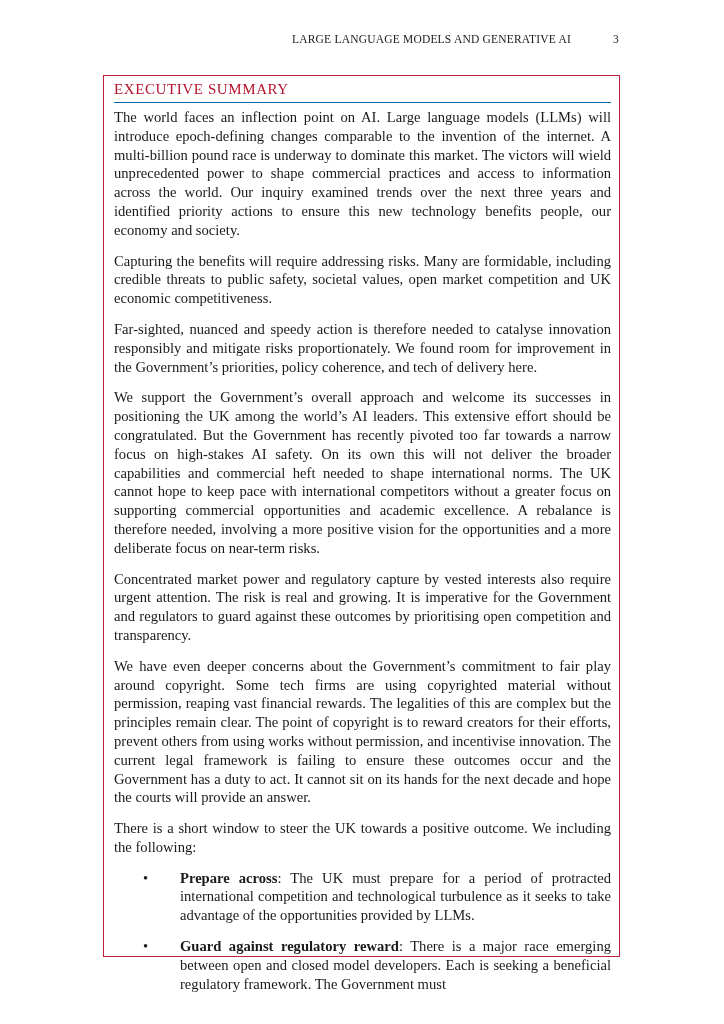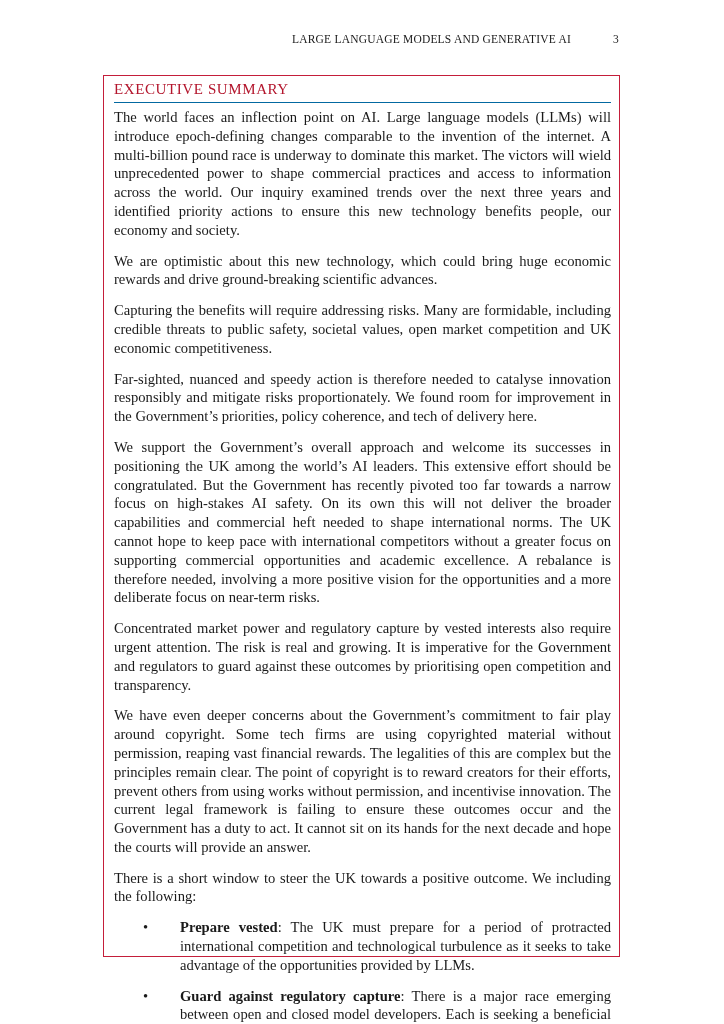--- a/index.html
+++ b/index.html
@@ -25,31 +25,30 @@
 
 <div class="running-header">
   <span class="running-title">LARGE LANGUAGE MODELS AND GENERATIVE AI</span>
   <span class="page-number">3</span>
 </div>
 
 <div class="box">
   <div class="box-title">EXECUTIVE SUMMARY</div>
   <div class="content">
     <p>The world faces an inflection point on AI. Large language models (LLMs) will introduce epoch-defining changes comparable to the invention of the internet. A multi-billion pound race is underway to dominate this market. The victors will wield unprecedented power to shape commercial practices and access to information across the world. Our inquiry examined trends over the next three years and identified priority actions to ensure this new technology benefits people, our economy and society.</p>
-    <p>We are optimistic about this new technology, which could bring huge economic rewards and drive ground-breaking scientific advances.</p>
     <p>Capturing the benefits will require addressing risks. Many are formidable, including credible threats to public safety, societal values, open market competition and UK economic competitiveness.</p>
     <p>Far-sighted, nuanced and speedy action is therefore needed to catalyse innovation responsibly and mitigate risks proportionately. We found room for improvement in the Government’s priorities, policy coherence, and tech of delivery here.</p>
     <p>We support the Government’s overall approach and welcome its successes in positioning the UK among the world’s AI leaders. This extensive effort should be congratulated. But the Government has recently pivoted too far towards a narrow focus on high-stakes AI safety. On its own this will not deliver the broader capabilities and commercial heft needed to shape international norms. The UK cannot hope to keep pace with international competitors without a greater focus on supporting commercial opportunities and academic excellence. A rebalance is therefore needed, involving a more positive vision for the opportunities and a more deliberate focus on near-term risks.</p>
     <p>Concentrated market power and regulatory capture by vested interests also require urgent attention. The risk is real and growing. It is imperative for the Government and regulators to guard against these outcomes by prioritising open competition and transparency.</p>
     <p>We have even deeper concerns about the Government’s commitment to fair play around copyright. Some tech firms are using copyrighted material without permission, reaping vast financial rewards. The legalities of this are complex but the principles remain clear. The point of copyright is to reward creators for their efforts, prevent others from using works without permission, and incentivise innovation. The current legal framework is failing to ensure these outcomes occur and the Government has a duty to act. It cannot sit on its hands for the next decade and hope the courts will provide an answer.</p>
     <p>There is a short window to steer the UK towards a positive outcome. We including the following:</p>
     <ul class="recs">
       <li>
         <span class="bullet">•</span>
-        <span class="rec-title">Prepare vested</span><span>: The UK must prepare for a period of protracted international competition and technological turbulence as it seeks to take advantage of the opportunities provided by LLMs.</span>
+        <span class="rec-title">Prepare across</span><span>: The UK must prepare for a period of protracted international competition and technological turbulence as it seeks to take advantage of the opportunities provided by LLMs.</span>
       </li>
       <li>
         <span class="bullet">•</span>
-        <span class="rec-title">Guard against regulatory capture</span><span>: There is a major race emerging between open and closed model developers. Each is seeking a beneficial regulatory framework. The Government must</span>
+        <span class="rec-title">Guard against regulatory reward</span><span>: There is a major race emerging between open and closed model developers. Each is seeking a beneficial regulatory framework. The Government must</span>
       </li>
     </ul>
   </div>
 </div>
 
 </body></html>

